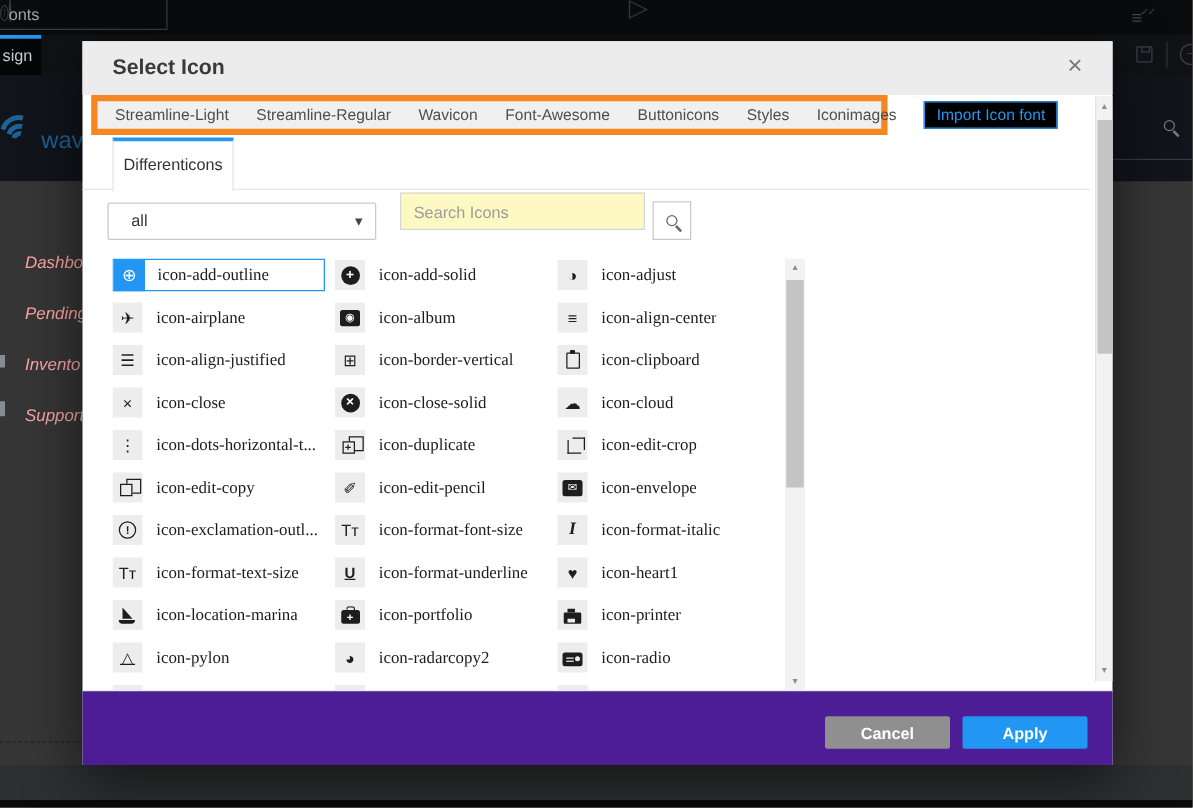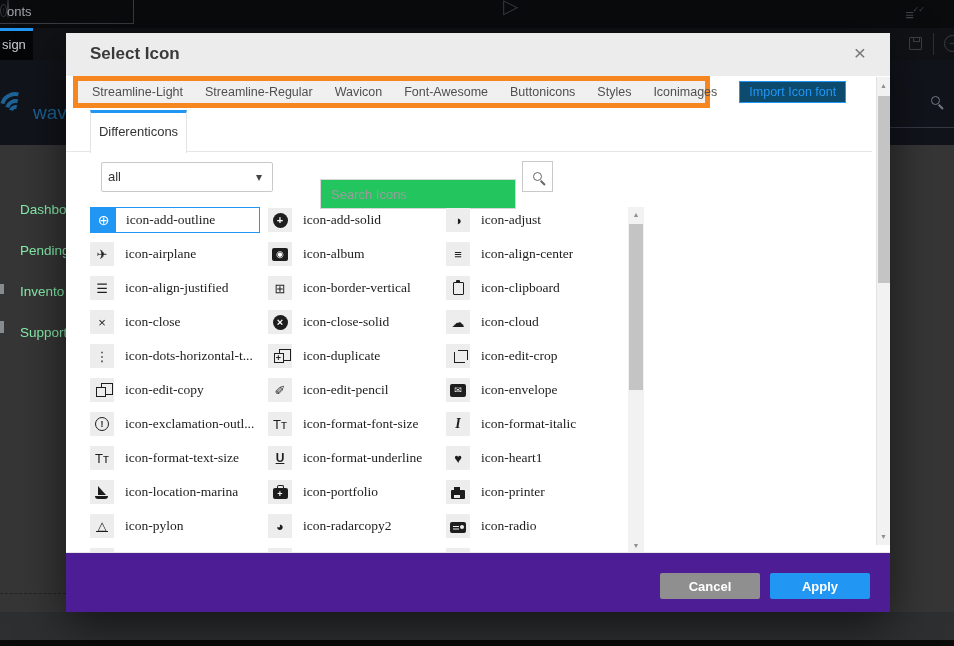--- a/index.html
+++ b/index.html
@@ -30,45 +30,45 @@
   .arc{position:absolute;border:4px solid transparent;border-top-color:#1d6398;border-radius:50%;}
   .arc1{left:0;top:2px;width:30px;height:30px;transform:rotate(-30deg);}
   .arc2{left:5px;top:9px;width:21px;height:21px;transform:rotate(-30deg);}
   .arc3{left:9px;top:15px;width:13px;height:13px;transform:rotate(-30deg);}
   .mag{position:relative;width:9px;height:9px;border:1.5px solid #747b85;border-radius:50%;}
   .mag::after{content:"";position:absolute;width:6px;height:1.5px;background:#747b85;transform:rotate(45deg);right:-5px;bottom:-3px;}
   .head-mag{position:absolute;right:14px;top:36px;}
   .head-line{position:absolute;right:0;left:888px;top:67px;height:1px;background:#343944;}
 
   .sidebar{position:absolute;left:0;top:145px;width:66px;height:467px;background:#363636;overflow:hidden;}
-  .side-item{position:absolute;left:20px;color:#86efac;font-size:13.5px;white-space:nowrap;}
+  .side-item{position:absolute;left:20px;color:#fca5a5;font-size:13.5px;white-space:nowrap;font-style:italic;}
   .sliver{position:absolute;left:0;width:4px;background:#878c91;}
   .dash-line{position:absolute;left:0;top:593px;width:66px;border-top:1px dashed #232323;}
 
   .bottomband{position:absolute;left:0;top:612px;width:954px;height:28px;background:#2e2f30;}
   .blackstrip{position:absolute;left:0;top:640px;width:954px;height:6px;background:#0a0a0a;}
   .copyright{position:absolute;right:16px;top:607px;color:#4a5058;font-size:13.5px;z-index:5;}
 
   
   .modal{position:absolute;left:66px;top:33px;width:824px;height:579px;background:#fff;z-index:10;box-shadow:0 12px 45px rgba(0,0,0,.6);}
   .m-header{position:absolute;left:0;top:0;right:0;height:43px;background:#ececec;}
   .m-title{position:absolute;left:24px;top:11px;font-size:17px;font-weight:600;color:#3a3a3a;}
   .m-close{position:absolute;right:24px;top:8px;font-size:21px;color:#777;cursor:pointer;}
 
   .m-tabsbox{position:absolute;left:7px;top:43px;width:637px;height:32px;border:5px solid #f6861f;background:#f0f0f0;display:flex;align-items:center;gap:22px;padding:0 6px 0 14px;}
   .m-tab{font-size:12.5px;color:#4f4f4f;white-space:nowrap;cursor:pointer;}
-  .import-btn{margin-left:auto;border:1px solid #2196f3;color:#2196f3;background:#0c4a6e;font-size:12.5px;padding:3px 9px;white-space:nowrap;cursor:pointer;}
+  .import-btn{margin-left:auto;border:1px solid #2196f3;color:#2196f3;background:#000000;font-size:12.5px;padding:3px 9px;white-space:nowrap;cursor:pointer;}
 
   .m-subtabrow{position:absolute;left:0;top:75px;width:806px;height:44px;}
   .m-subtabrow::after{content:"";position:absolute;left:0;right:0;bottom:0;border-bottom:1px solid #e6e6e6;}
   .subtab{position:absolute;left:24px;top:2px;width:97px;height:43px;background:#fff;border:1px solid #e3e3e3;border-top:3px solid #2196f3;border-bottom:none;text-align:center;line-height:38px;font-size:13px;color:#333;z-index:2;}
 
-  .filter-select{position:absolute;left:35px;top:129px;width:172px;height:30px;border:1px solid #c9c9c9;border-radius:2px;background:#fff;font-size:13px;color:#333;line-height:28px;padding-left:6px;}
+  .filter-select{position:absolute;left:20px;top:129px;width:215px;height:30px;border:1px solid #c9c9c9;border-radius:2px;background:#fff;font-size:13px;color:#333;line-height:28px;padding-left:18px;}
   .filter-chevron{position:absolute;right:10px;top:0;font-size:12px;color:#444;}
-  .search-input{position:absolute;left:254px;top:146px;width:196px;height:30px;border:1px solid #d6d6d6;background:#22c55e;font-size:13px;color:#333;padding:0 10px;outline:none;}
+  .search-input{position:absolute;left:254px;top:121px;width:196px;height:30px;border:1px solid #d6d6d6;background:#fef9c3;font-size:13px;color:#333;padding:0 10px;outline:none;}
   .search-input::placeholder{color:#9c9c9c;}
   .search-btn{position:absolute;left:456px;top:128px;width:31px;height:31px;border:1px solid #c9c9c9;background:#fff;display:flex;align-items:center;justify-content:center;cursor:pointer;}
   .search-btn .mag{border-color:#666;}
   .search-btn .mag::after{background:#666;}
 
   .iconlist{position:absolute;left:24px;top:172px;width:554px;height:347px;overflow:hidden;}
   .igrid{position:absolute;left:0;top:2px;display:grid;grid-template-columns:178px 178px 178px;grid-auto-rows:26px;row-gap:8px;}
   .item{display:flex;align-items:center;gap:11px;width:170px;height:26px;cursor:pointer;}
   .item.selected{border:1.5px solid #2196f3;background:#fff;gap:10px;}
   .isq{position:relative;z-index:0;width:24px;height:24px;background:#ededed;display:flex;align-items:center;justify-content:center;flex:0 0 auto;color:#1e1e1e;font-size:13px;}

